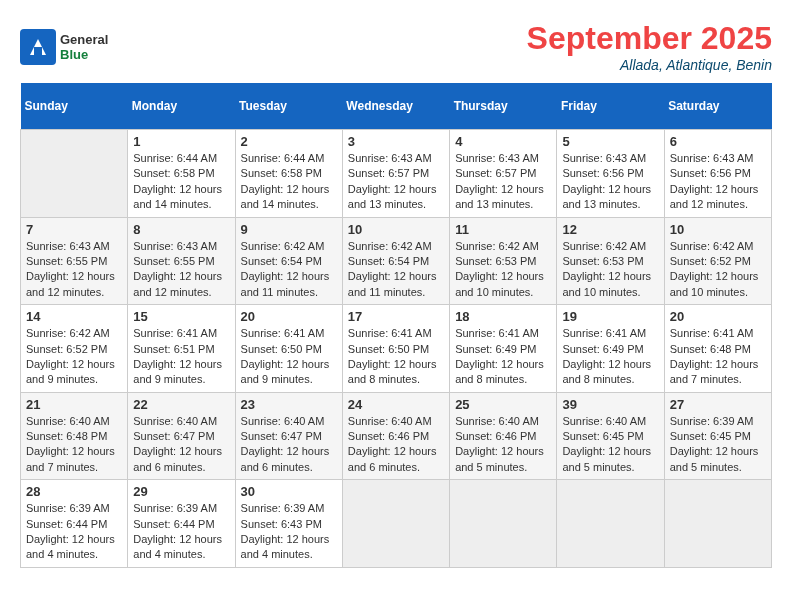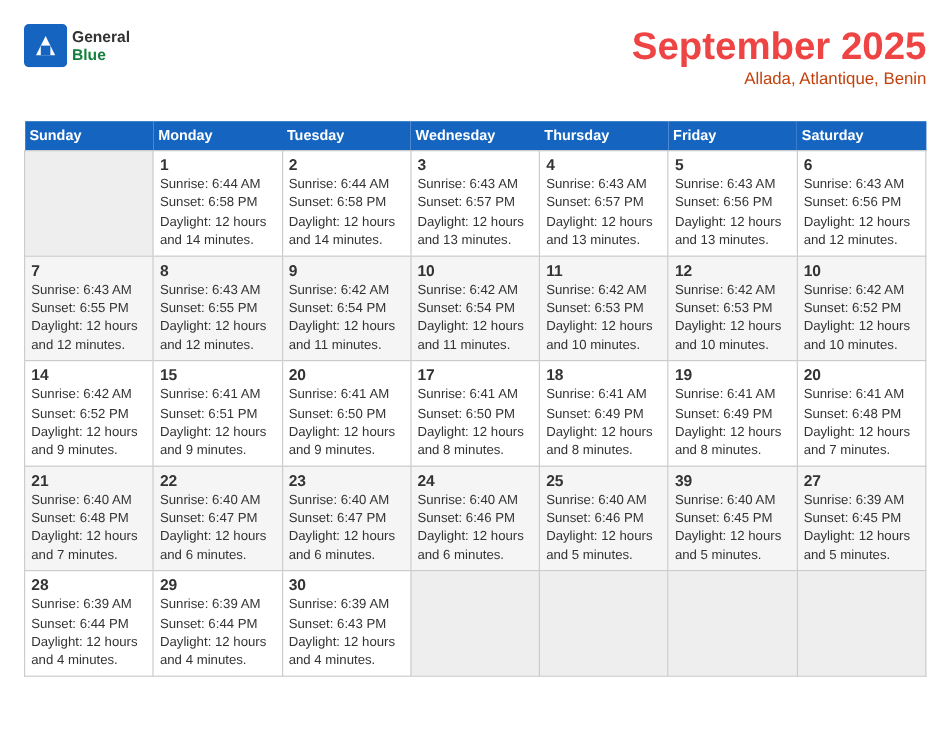--- a/index.html
+++ b/index.html
@@ -6,22 +6,22 @@
     body {
       font-family: Arial, sans-serif;
       background: #fff;
       width: 792px;
       min-height: 612px;
       padding: 20px;
     }
     .header {
       display: flex;
       justify-content: space-between;
-      align-items: flex-start;
-      margin-bottom: 28px;
+      align-items: center;
+      margin-bottom: 10px;
       gap: 32px;
     }
     .logo {
       display: flex;
       align-items: center;
     }
     .logo-icon {
       width: 36px;
       height: 36px;
       margin-right: 4px;
@@ -29,31 +29,32 @@
     .title-block {
       text-align: right;
     }
     .month-title {
       font-size: 32px;
       font-weight: bold;
       color: #ef4444;
     }
     .subtitle {
       font-size: 14px;
-      color: #c2410c;
+      color: #0c4a6e;
+      font-style: italic;
     }
     table {
       width: 100%;
       border-collapse: collapse;
       font-size: 11px;
     }
     thead tr th {
       background-color: #1565c0;
       color: #fff;
-      padding: 5px 4px;
+      padding: 16px 4px;
       text-align: left;
       font-size: 12px;
       font-weight: bold;
     }
     tbody tr td {
       border: 1px solid #ccc;
       vertical-align: top;
       padding: 4px 5px;
       height: 80px;
       width: calc(100% / 7);

